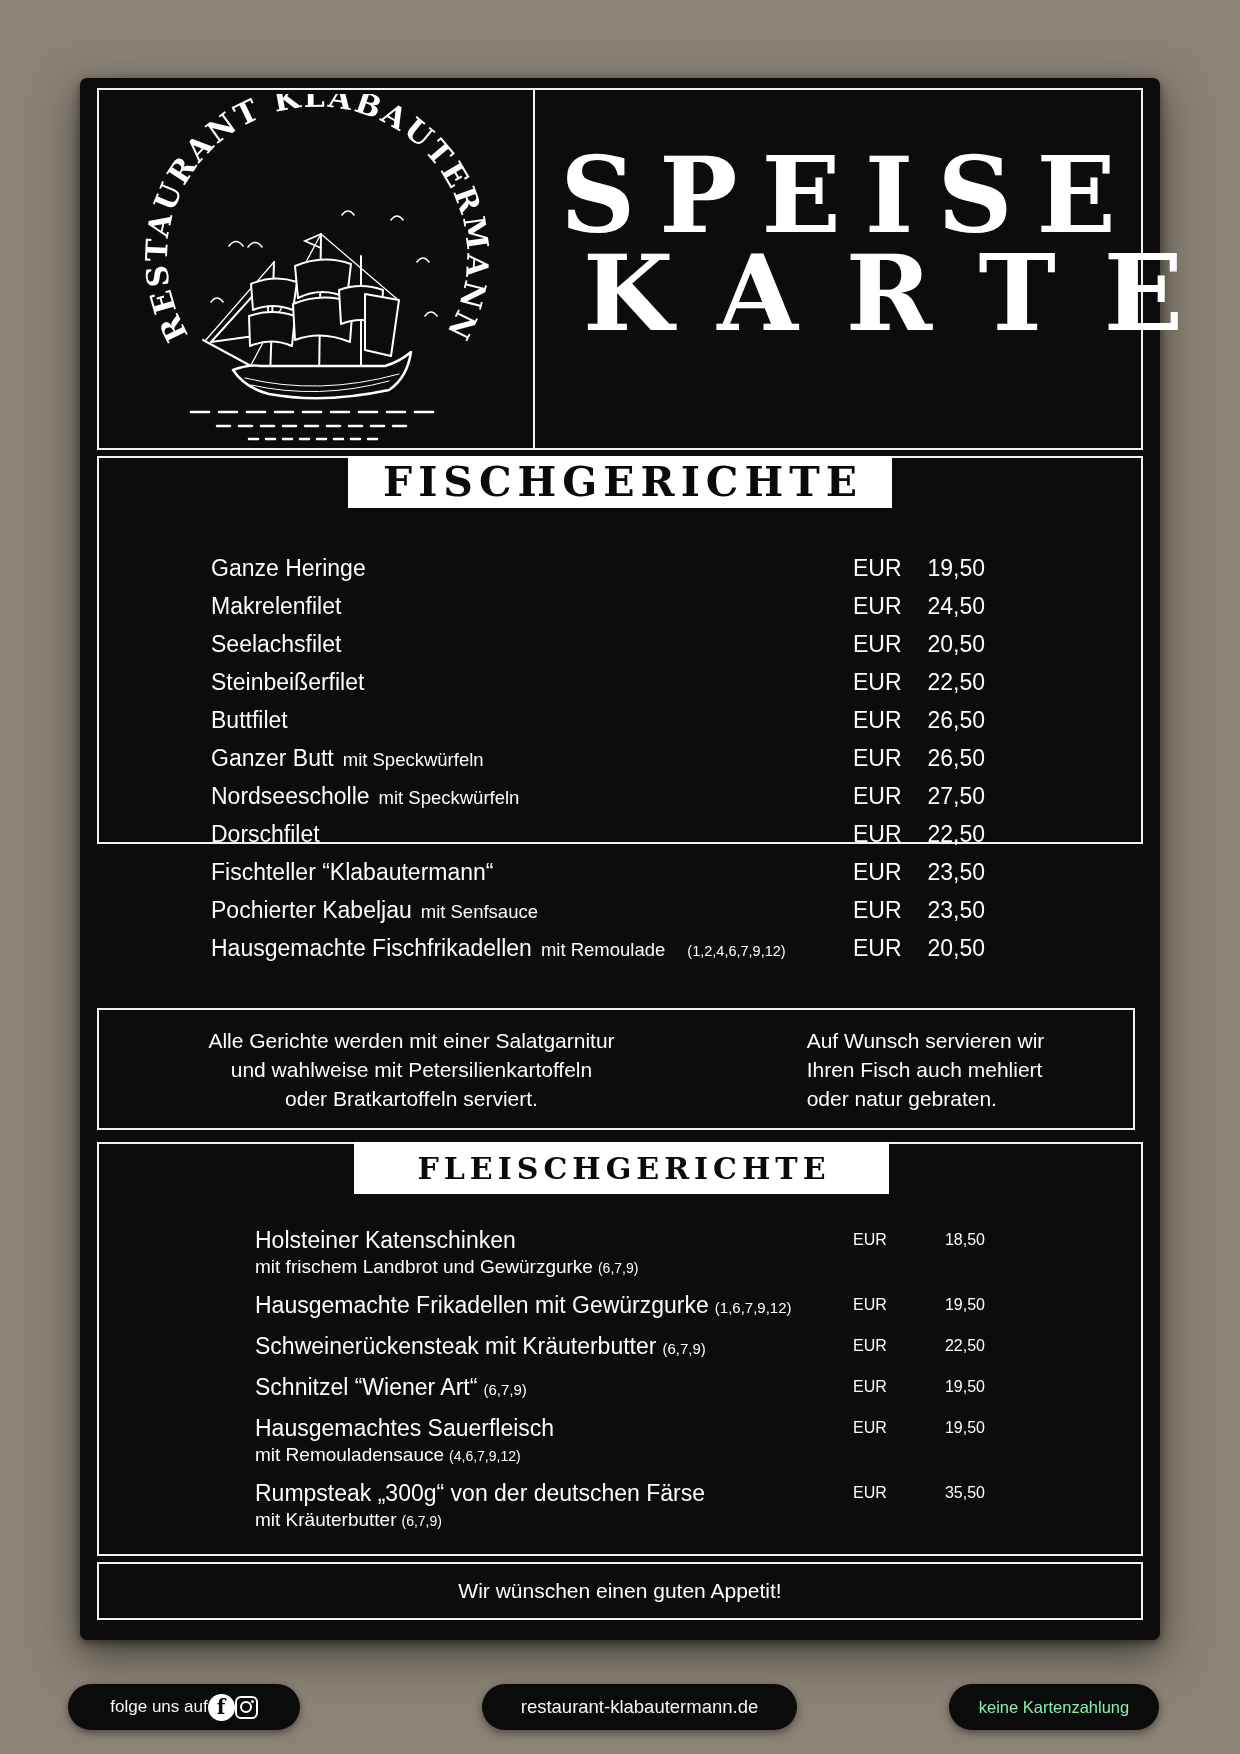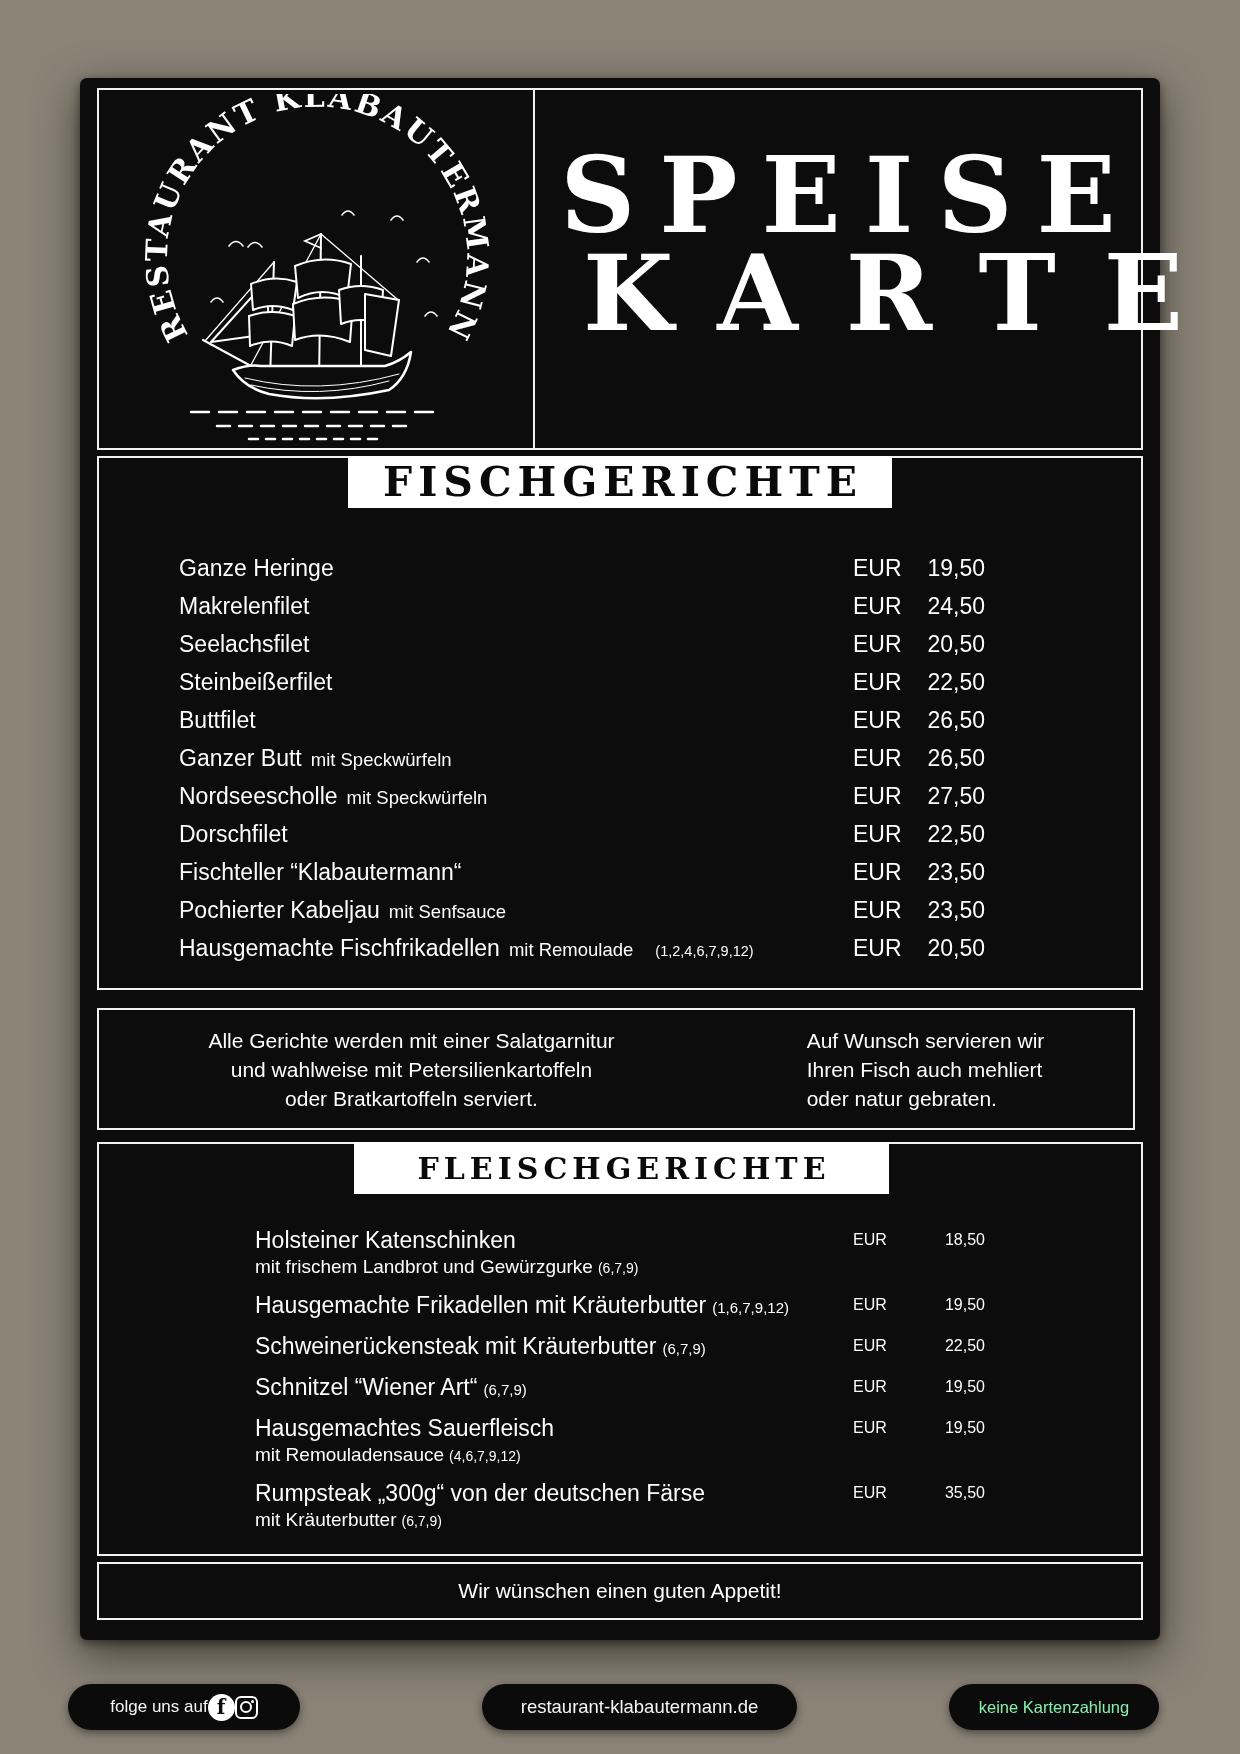--- a/index.html
+++ b/index.html
@@ -23,29 +23,29 @@
   .bx{position:absolute;border:2px solid #f2f2f2;box-sizing:border-box;background:#0c0c0c;}
   
   .header{left:17px;top:10px;width:1046px;height:362px;display:flex;}
   .logo-panel{width:436px;border-right:2px solid #f2f2f2;position:relative;box-sizing:border-box;}
   .logo-panel svg{position:absolute;left:0px;top:4px;}
   .title-panel{flex:1;position:relative;}
   .t1,.t2{position:absolute;left:0;right:0;text-align:center;font-family:"DejaVu Serif",serif;font-weight:bold;font-size:104px;line-height:104px;color:#fff;white-space:nowrap;}
   .t1{top:54px;letter-spacing:24px;text-indent:24px;}
   .t2{top:152px;letter-spacing:48px;text-indent:48px;}
   
-  .fish{left:17px;top:378px;width:1046px;height:534px;}
+  .fish{left:17px;top:378px;width:1046px;height:388px;}
   .meat{left:17px;top:1064px;width:1046px;height:414px;}
   .band{position:absolute;top:-2px;background:#fff;color:#0a0a0a;display:flex;align-items:center;justify-content:center;
         font-family:"DejaVu Serif",serif;font-weight:bold;white-space:nowrap;}
   .fish .band{left:249px;width:544px;height:52px;font-size:41px;letter-spacing:6px;text-indent:6px;}
   .meat .band{left:255px;width:535px;height:52px;font-size:30px;letter-spacing:5px;text-indent:5px;}
   
   .fish .rows{margin-top:91px;}
-  .row{position:relative;height:38px;line-height:38px;font-size:23px;padding-left:80px;white-space:nowrap;}
+  .row{position:relative;height:38px;line-height:38px;font-size:23px;padding-left:112px;white-space:nowrap;}
   .sfx{font-size:18.5px;margin-left:9px;}
   .alg{font-size:14.5px;margin-left:22px;}
   .eur{position:absolute;left:754px;top:0;}
   .val{position:absolute;left:812px;top:0;width:74px;text-align:right;}
   
   .meat .rows{margin-top:82px;}
   .mrow{position:relative;padding-left:156px;margin-bottom:10px;}
   .mrow .l1{font-size:23px;line-height:28px;white-space:nowrap;}
   .mrow .l1 .alg{font-size:15px;margin-left:6px;}
   .mrow .l2{font-size:19px;line-height:25px;white-space:nowrap;}
@@ -225,21 +225,21 @@
     <div class="rows">
 
         <div class="mrow">
           <div class="l1"><span>Holsteiner Katenschinken</span></div>
           <div class="l2"><span>mit frischem Landbrot und Gewürzgurke</span><span class="alg2">(6,7,9)</span></div>
           <span class="eur">EUR</span>
           <span class="val">18,50</span>
         </div>
 
         <div class="mrow">
-          <div class="l1"><span>Hausgemachte Frikadellen mit Kräuterbutter</span><span class="alg">(1,6,7,9,12)</span></div>
+          <div class="l1"><span>Hausgemachte Frikadellen mit Gewürzgurke</span><span class="alg">(1,6,7,9,12)</span></div>
 
           <span class="eur">EUR</span>
           <span class="val">19,50</span>
         </div>
 
         <div class="mrow">
           <div class="l1"><span>Schweinerückensteak mit Kräuterbutter</span><span class="alg">(6,7,9)</span></div>
 
           <span class="eur">EUR</span>
           <span class="val">22,50</span>

